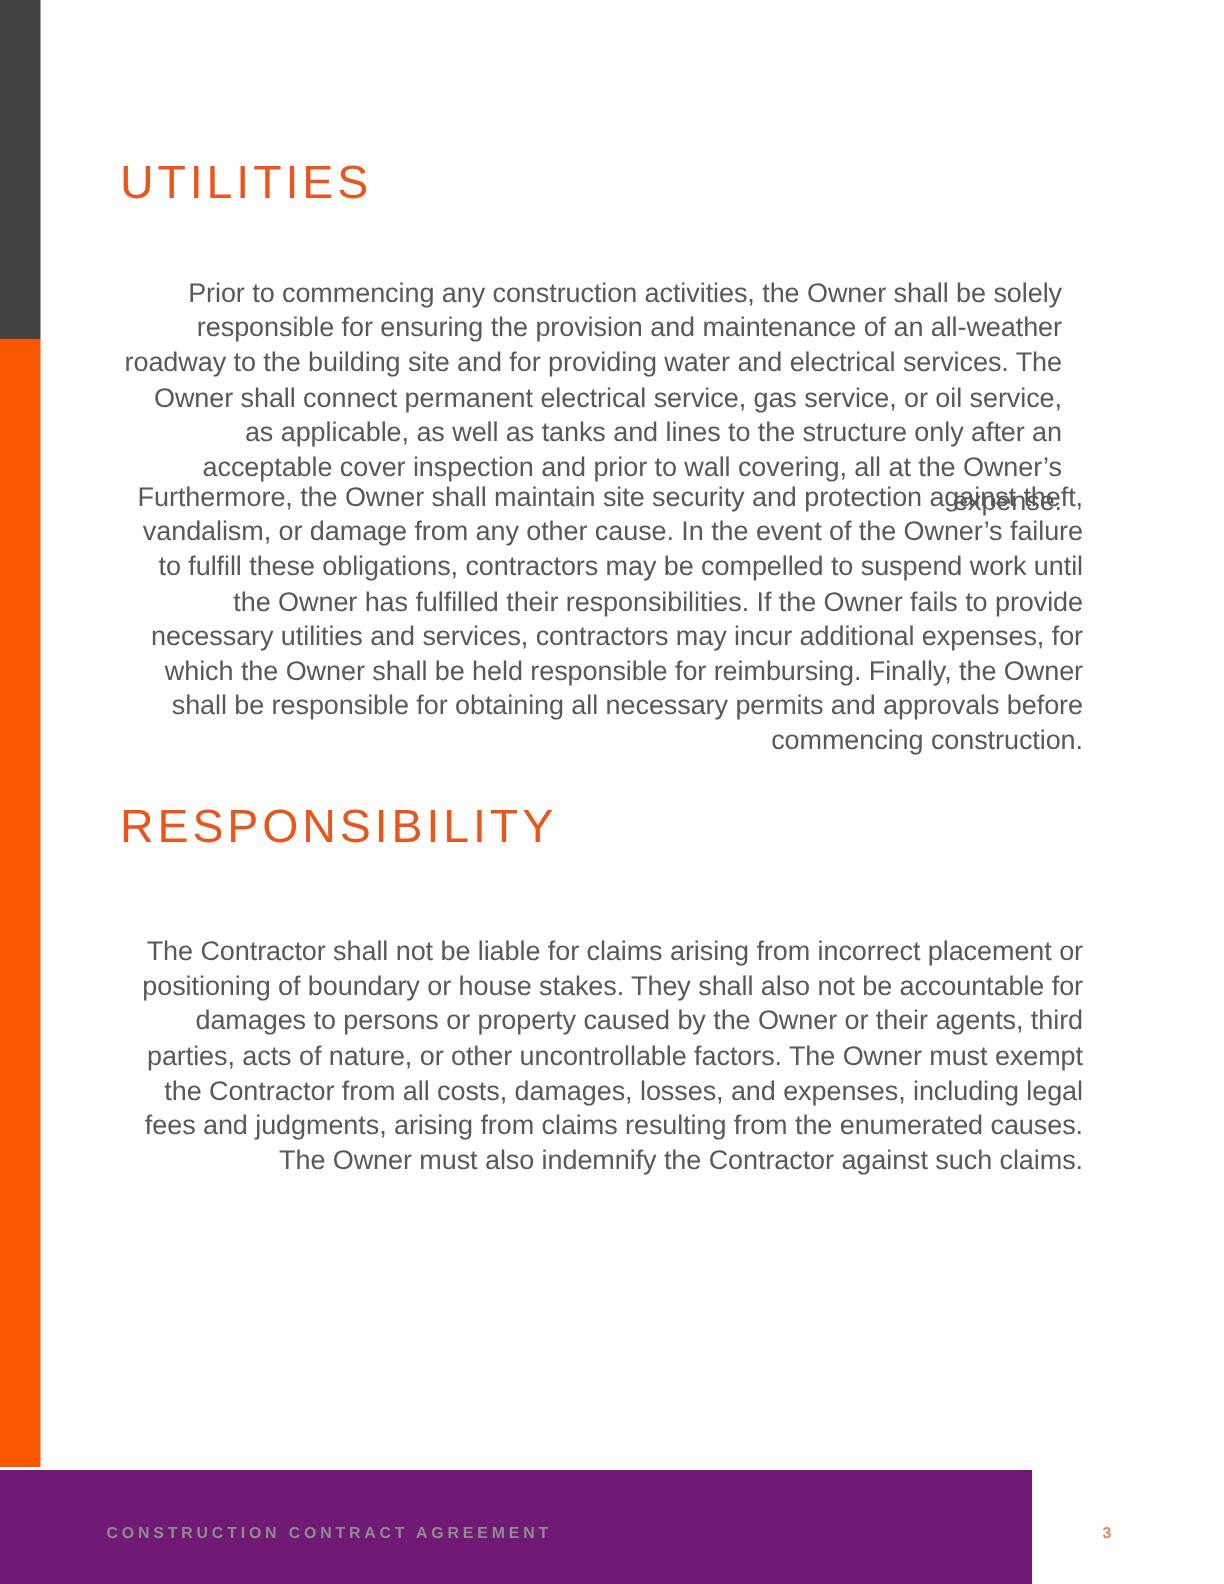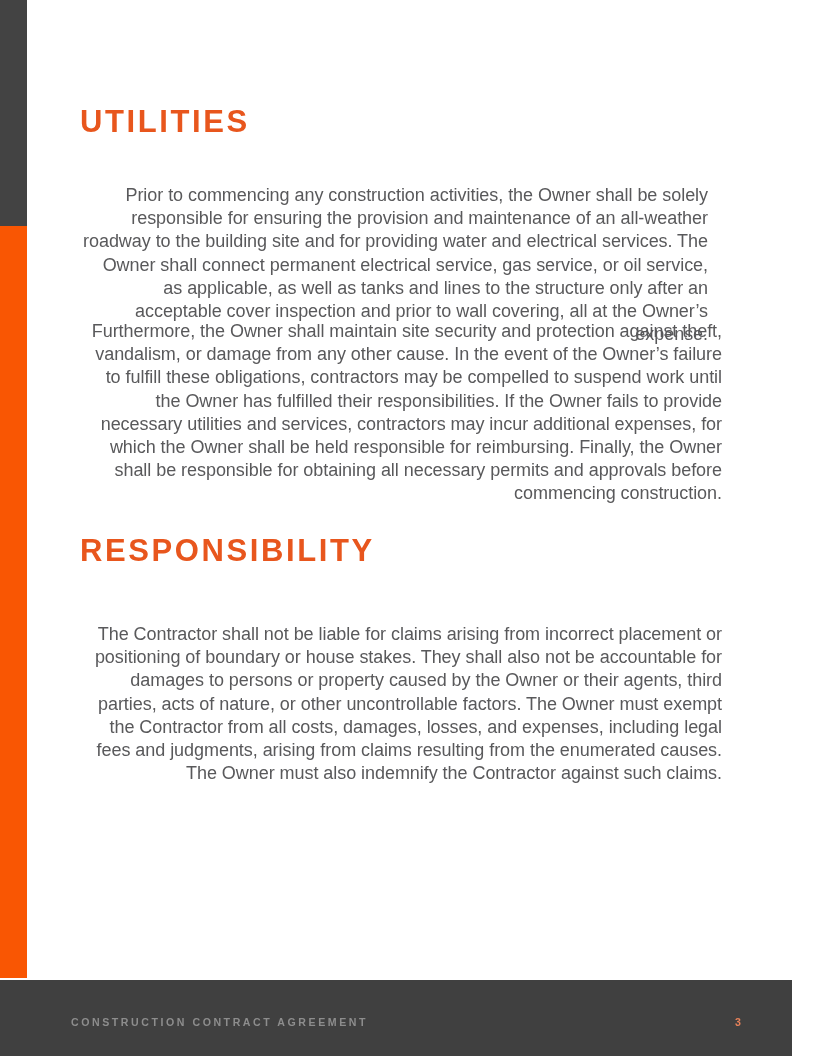--- a/index.html
+++ b/index.html
@@ -46,21 +46,21 @@
     left: 80px;
     top: 0;
     width: 642px;
   }
 
   .section { position: relative; }
 
   .section-heading {
     color: #e8561d;
     font-size: 31px;
-    font-weight: bold;
+    font-weight: normal;
     letter-spacing: 2.6px;
     line-height: 1;
     margin: 0;
     text-transform: uppercase;
     white-space: nowrap;
   }
 
   .para {
     color: #59595b;
     font-size: 18px;
@@ -78,23 +78,23 @@
 
   #section-responsibility { position: absolute; top: 523px;  left: 0; width: 642px; }
   #responsibility-heading { position: absolute; top: 12px;      left: 0; }
   #responsibility-para-1  { position: absolute; top: 78px;   left: 0; width: 642px; margin-top: 22px; }
 
   
   .footer {
     position: absolute;
     left: 0;
     bottom: 0;
-    width: 792px;
+    width: 688px;
     height: 76px;
-    background: #404040;
+    background: #701a75;
     margin-top: 35px;
   }
   .footer-title {
     position: absolute;
     left: 71px;
     top: 36px;
     color: #8d8d8d;
     font-size: 10.6px;
     font-weight: bold;
     letter-spacing: 2.55px;

